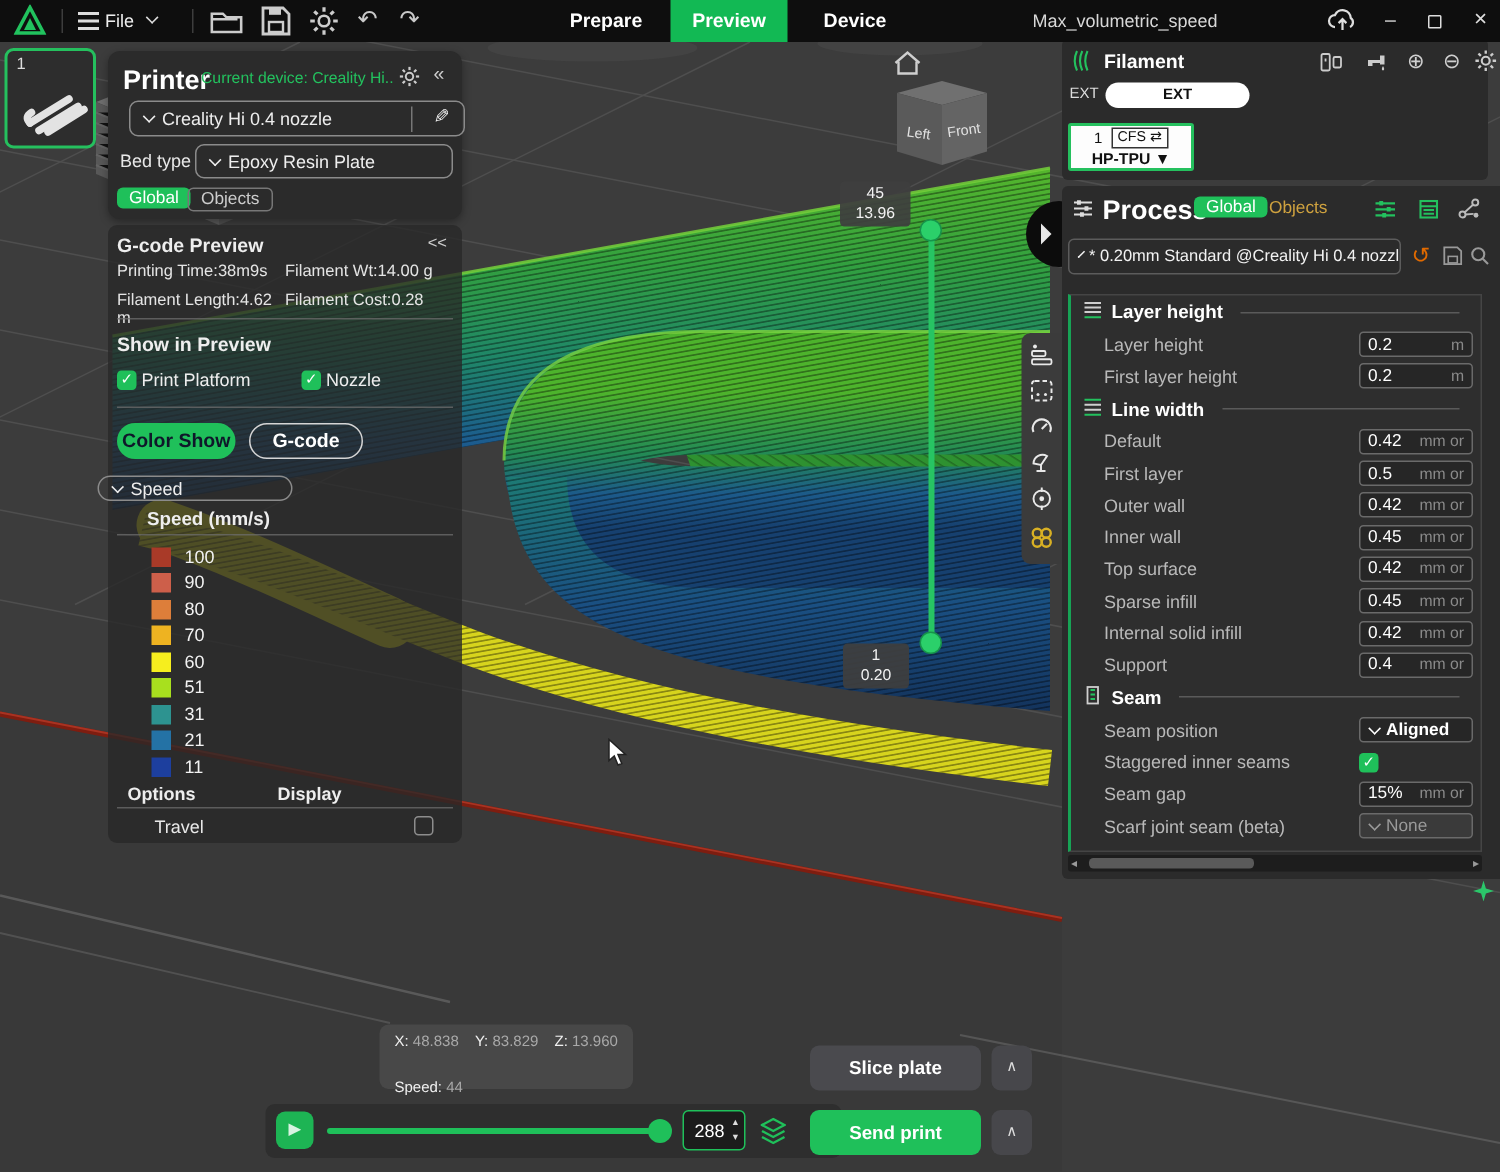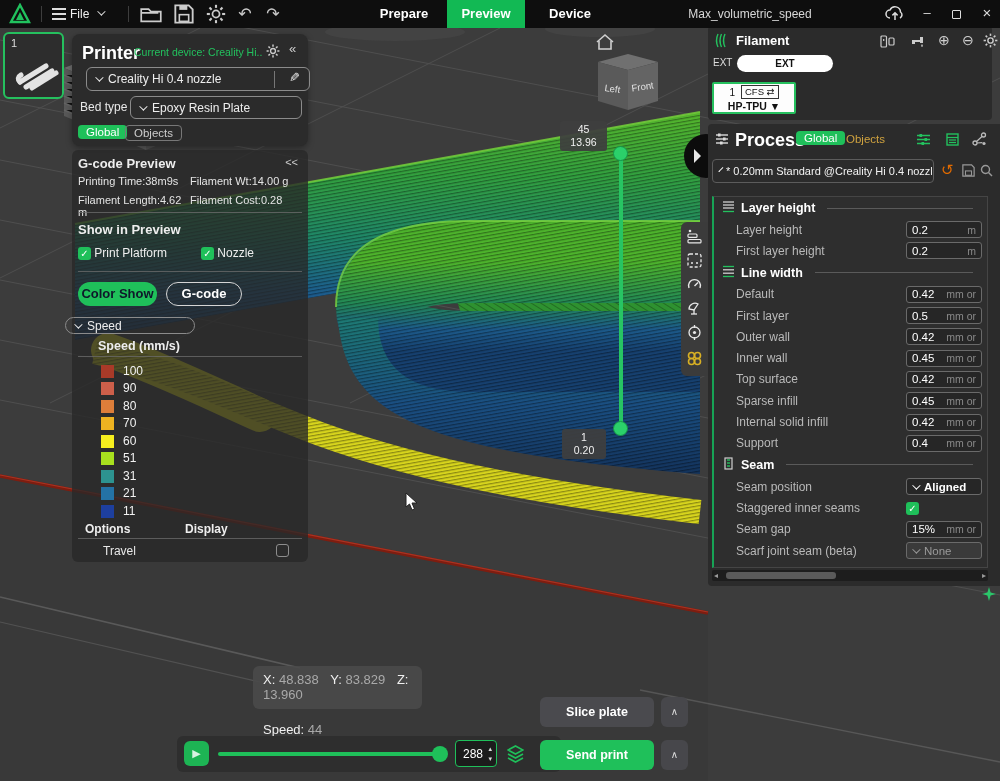--- a/index.html
+++ b/index.html
@@ -57,21 +57,21 @@
 .pinput .u{color:#8a8a8a;font-size:10.5px;white-space:nowrap}
 .pselect{height:17px;border:1px solid #6a6a6a;border-radius:3px;background:#262626;display:flex;align-items:center;gap:6px;padding:0 5px;color:#fff;font-size:11.5px;font-weight:bold;white-space:nowrap;overflow:hidden}
 .pselect.dis{color:#9a9a9a;background:#3a3a3a;font-weight:normal}
 
 .vscroll{position:absolute;right:4px;top:72px;width:12px;height:372px;background:#2a2a2a;border-left:1px solid #444;z-index:5}
 .vscroll .th{position:absolute;left:2px;top:14px;width:8px;height:86px;background:#5a5a5a;border-radius:4px}
 .hscroll{position:absolute;left:4px;top:446px;width:276px;height:11px;background:#1d1d1d;border-radius:2px}
 .hscroll .th{position:absolute;left:14px;top:2px;width:110px;height:7px;background:#5a5a5a;border-radius:3px}
 .sarrow{position:absolute;color:#9a9a9a;font-size:8px;line-height:10px}
 
-#coord-tip{position:absolute;left:253px;top:666px;width:169px;height:43px;background:rgba(74,74,74,.88);border-radius:6px;z-index:30;font-size:13px;padding:6px 10px}
+#coord-tip{position:absolute;left:253px;top:683px;width:169px;height:43px;background:rgba(74,74,74,.88);border-radius:6px;z-index:30;font-size:10px;padding:6px 10px}
 #coord-tip .k{color:#f0f0f0}#coord-tip .v{color:#a9a9a9}
 #player{position:absolute;left:177px;top:736px;width:384px;height:36px;background:#2e2e2e;border-radius:6px;z-index:30}
 #playbtn{position:absolute;left:7px;top:5px;width:25px;height:25px;background:#1db454;border-radius:6px;color:#d8f3e2;text-align:center;line-height:25px;font-size:11px}
 #ptrack{position:absolute;left:41px;top:16px;width:222px;height:3.5px;background:#1fc05a;border-radius:2px}
 #phandle{position:absolute;left:255px;top:10px;width:16px;height:16px;background:#1fc05a;border-radius:50%}
 #spin{position:absolute;left:278px;top:4px;width:42px;height:27px;border:1.5px solid #1fc05a;border-radius:4px;background:#1c1c1c;color:#fff;font-size:12px}
 #spin .val{position:absolute;left:7px;top:6px}
 #spin .arr{position:absolute;right:4px;font-size:7px;color:#ddd;line-height:7px}
 .actbtn{position:absolute;width:114px;height:30px;border-radius:6px;text-align:center;line-height:30px;font-weight:bold;font-size:12.5px;color:#fff;z-index:30}
 .caretbtn{position:absolute;width:27px;height:30px;border-radius:6px;background:#47474b;color:#ddd;text-align:center;line-height:30px;font-size:10px;z-index:30}

